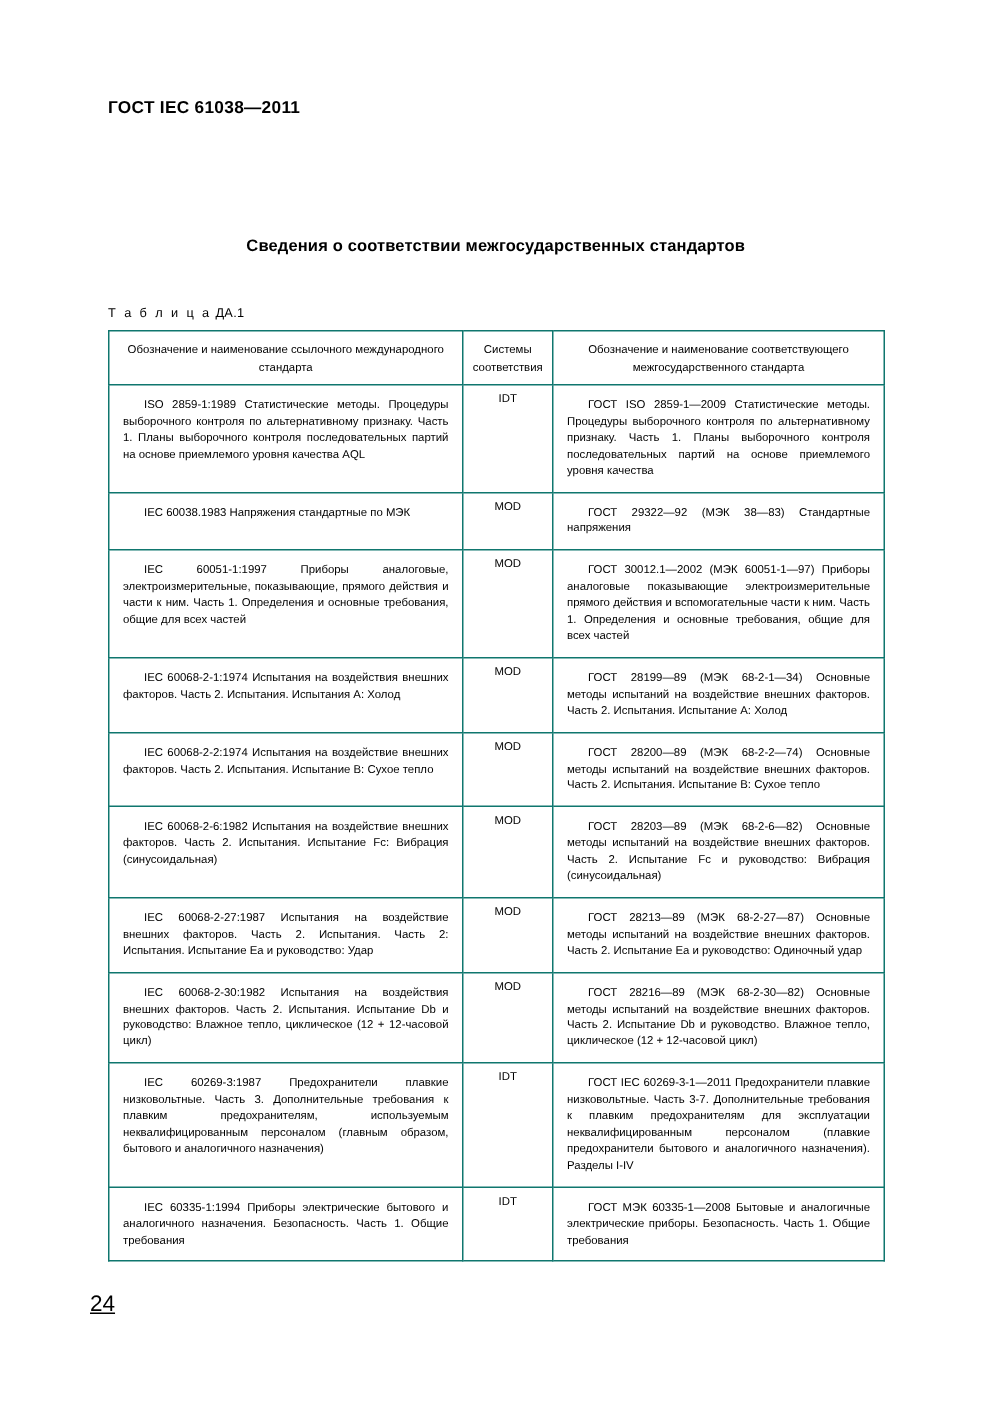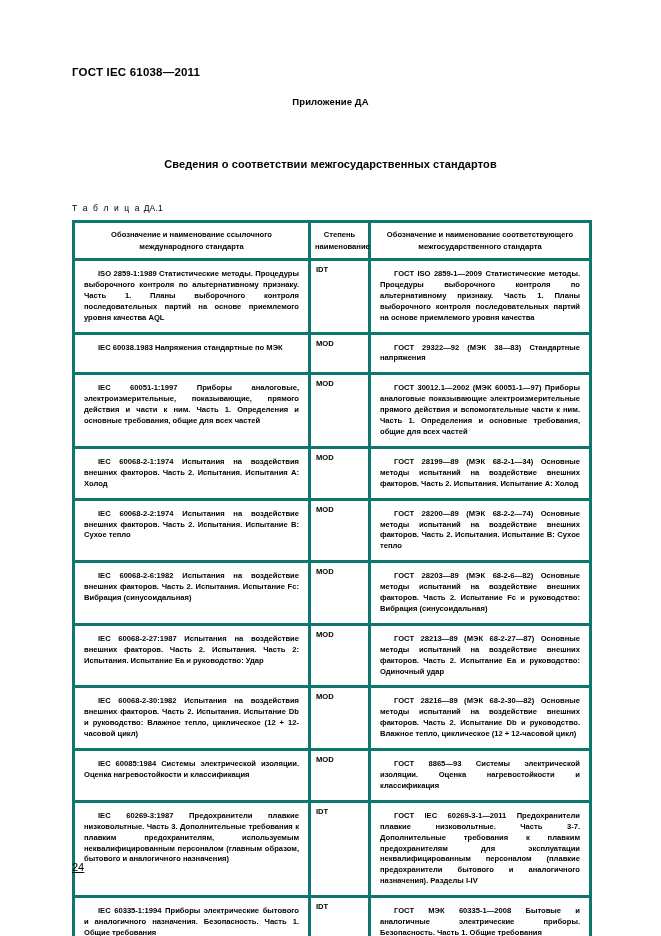--- a/index.html
+++ b/index.html
@@ -81,26 +81,26 @@
   
   table.da1 {
     position: absolute;
     left: 72px;
     top: 220px;
     width: 517px;
     border-collapse: collapse;
     table-layout: fixed;
   }
   table.da1 td, table.da1 th {
-    border: 3px solid #0f766e;
+    border: 1px solid #0f766e;
     vertical-align: top;
     padding: 4px 5px 4px 5px;
     font-size: 7.6px;
     line-height: 10.9px;
-    font-weight: bold;
+    font-weight: normal;
   }
   table.da1 thead th {
     text-align: center;
     vertical-align: middle;
     padding: 6px 4px 6px 4px;
     line-height: 11.5px;
   }
   col.c-ref   { width: 236px; }
   col.c-deg   { width: 60px; }
   col.c-nat   { width: 221px; }
@@ -109,63 +109,62 @@
     text-align: justify;
     text-align-last: left;
     text-justify: inter-word;
     hyphens: manual;
   }
   td.cell-ref p, td.cell-nat p {
     margin: 4px;
     text-indent: 14px;
   }
   td.cell-deg {
-    text-align: left;
+    text-align: center;
     vertical-align: top;
     padding-top: 4px;
   }
 
   
   .page-number {
     position: absolute;
-    left: 72px;
+    left: 60px;
     top: 861px;
-    font-size: 11px;
+    font-size: 15px;
     text-decoration: underline;
   }
 </style>
 </head>
 <body>
 
 <div class="page">
 
   <div class="running-head">ГОСТ IEC 61038—2011</div>
 
   <div class="annex-block">
-    <div class="annex-title">Приложение ДА</div>
   </div>
 
   <div class="doc-title">
     <span>Сведения о соответствии межгосударственных стандартов</span>
   </div>
 
   <div class="table-caption">
     <span>Т а б л и ц а</span><span class="cap-num">&nbsp;</span><span class="cap-num">ДА.1</span>
   </div>
 
   <table class="da1">
     <colgroup>
       <col class="c-ref">
       <col class="c-deg">
       <col class="c-nat">
     </colgroup>
     <thead>
       <tr>
         <th>Обозначение и наименование ссылочного международного стандарта</th>
-        <th>Степень наименование</th>
+        <th>Системы соответствия</th>
         <th>Обозначение и наименование соответствующего межгосударственного стандарта</th>
       </tr>
     </thead>
     <tbody>
         <tr>
           <td class="cell-ref">
             <p>ISO 2859-1:1989 Статистические методы. Процедуры выборочного контроля по альтернативному признаку. Часть 1. Планы выборочного контроля последовательных партий на основе приемлемого уровня качества AQL</p>
           </td>
           <td class="cell-deg">IDT</td>
           <td class="cell-nat">
@@ -230,29 +229,20 @@
           <td class="cell-ref">
             <p>IEC 60068-2-30:1982 Испытания на воздействия внешних факторов. Часть 2. Испытания. Испытание Db и руководство: Влажное тепло, циклическое (12 + 12-часовой цикл)</p>
           </td>
           <td class="cell-deg">MOD</td>
           <td class="cell-nat">
             <p>ГОСТ 28216—89 (МЭК 68-2-30—82) Основные методы испытаний на воздействие внешних факторов. Часть 2. Испытание Db и руководство. Влажное тепло, циклическое (12 + 12-часовой цикл)</p>
           </td>
         </tr>
         <tr>
           <td class="cell-ref">
-            <p>IEC 60085:1984 Системы электрической изоляции. Оценка нагревостойкости и классификация</p>
-          </td>
-          <td class="cell-deg">MOD</td>
-          <td class="cell-nat">
-            <p>ГОСТ 8865—93 Системы электрической изоляции. Оценка нагревостойкости и классификация</p>
-          </td>
-        </tr>
-        <tr>
-          <td class="cell-ref">
             <p>IEC 60269-3:1987 Предохранители плавкие низковольтные. Часть 3. Дополнительные требования к плавким предохранителям, используемым неквалифицированным персоналом (главным образом, бытового и аналогичного назначения)</p>
           </td>
           <td class="cell-deg">IDT</td>
           <td class="cell-nat">
             <p>ГОСТ IEC 60269-3-1—2011 Предохранители плавкие низковольтные. Часть 3-7. Дополнительные требования к плавким предохранителям для эксплуатации неквалифицированным персоналом (плавкие предохранители бытового и аналогичного назначения). Разделы I-IV</p>
           </td>
         </tr>
         <tr>
           <td class="cell-ref">
             <p>IEC 60335-1:1994 Приборы электрические бытового и аналогичного назначения. Безопасность. Часть 1. Общие требования</p>

